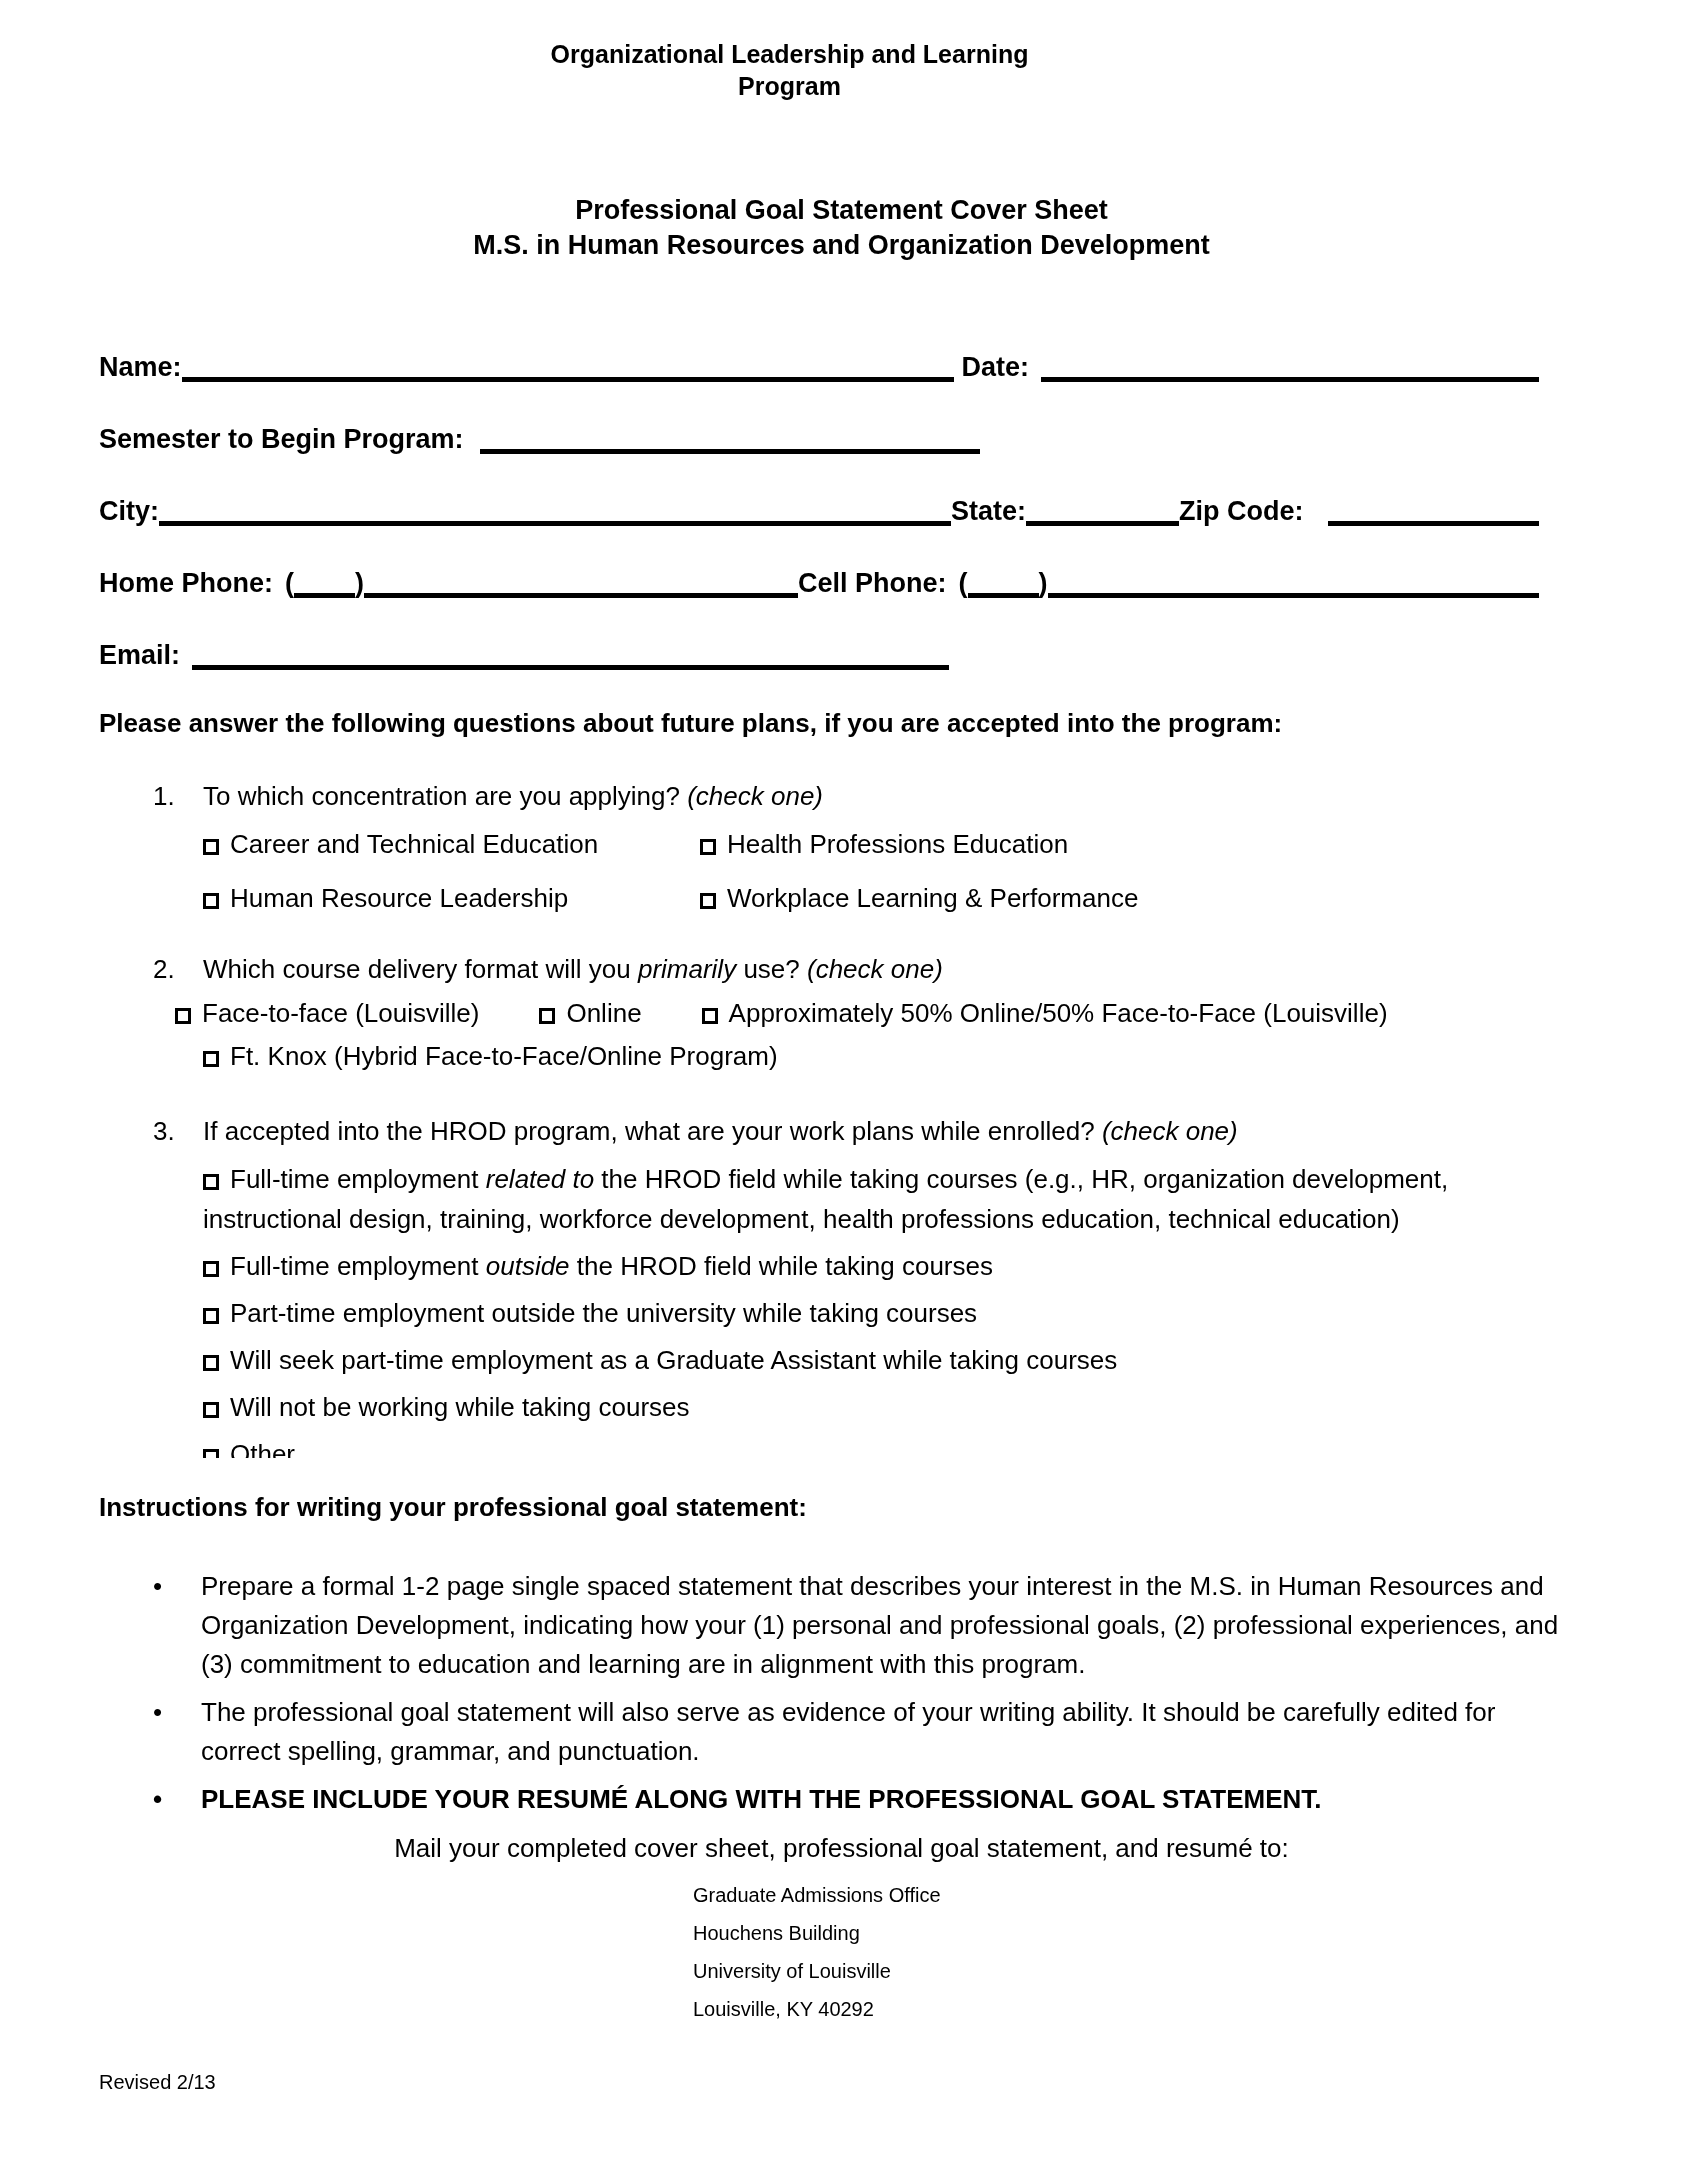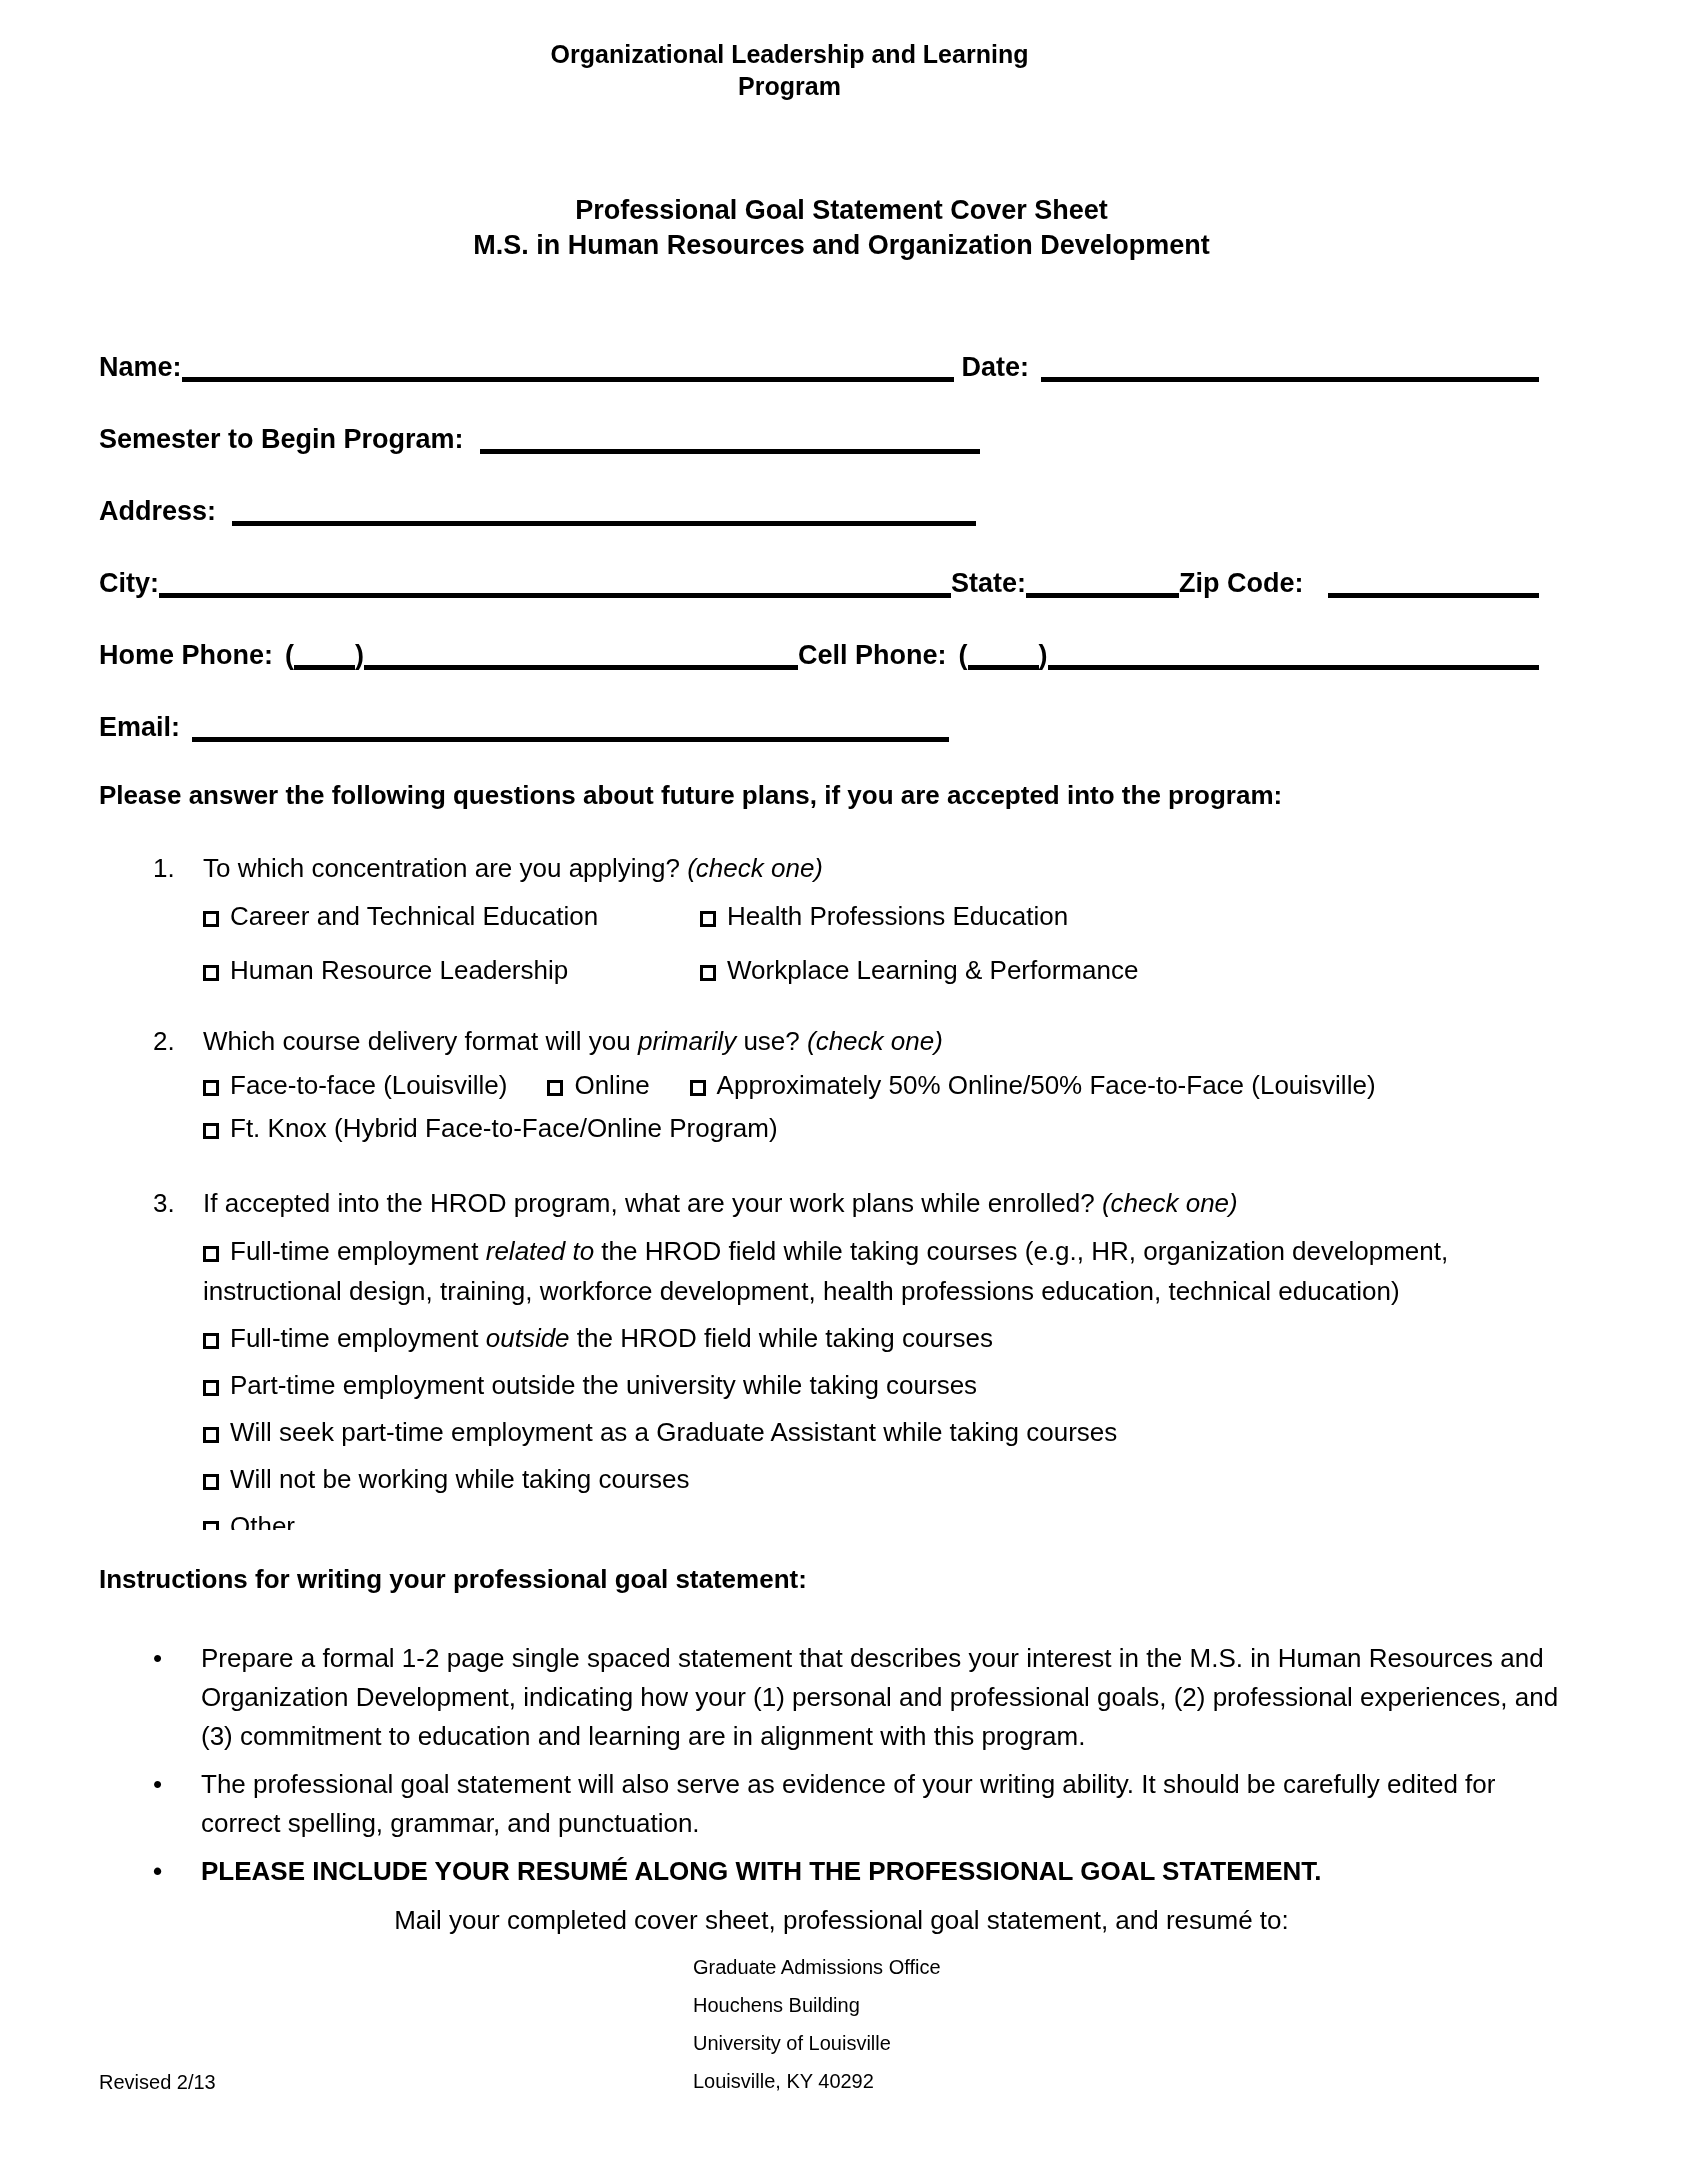--- a/index.html
+++ b/index.html
@@ -32,21 +32,21 @@
   .intro { margin: 38px 99px 0 99px; font-weight: bold; font-size: 26px; }
   .question { margin-left: 153px; margin-right: 119px; font-size: 26px; }
   .q1 { margin-top: 42px; } .q2 { margin-top: 40px; } .q3 { margin-top: 44px; }
   .q-head { display: flex; }
   .q-num { width: 50px; flex: 0 0 50px; }
   .it { font-style: italic; }
   .cb { display: inline-block; width: 16px; height: 16px; border: 3px solid #000;
         margin-right: 11px; vertical-align: -2px; flex: 0 0 auto; }
   .q1-options { margin-left: 50px; margin-top: 16px; display: grid;
                 grid-template-columns: 497px auto; row-gap: 22px; line-height: 32px; }
-  .q2-row1 { margin-left: 50px; margin-top: 12px; display: flex; gap: 40px; line-height: 32px; }
+  .q2-row1 { margin-left: 22px; margin-top: 12px; display: flex; gap: 60px; line-height: 32px; }
   .q2-row2 { margin-left: 50px; margin-top: 11px; line-height: 32px; }
   .q3-options { margin-left: 50px; margin-top: 12px; }
   .q3-option { line-height: 40px; margin-bottom: 7px; }
   .q3-option.clipped { height: 24px; overflow: hidden; margin-bottom: 0; }
 
   
   .instructions-heading { margin: 34px 99px 0 99px; font-weight: bold; font-size: 26px; }
   .bullets { margin: 44px 119px 0 153px; padding: 0; font-size: 26px; }
   .bullets li { list-style: none; position: relative; padding-left: 48px;
                 line-height: 39px; margin-bottom: 9px; }
@@ -84,25 +84,20 @@
       <span class="gap12"></span>
       <span class="fill grow"></span>
     </div>
 
     <div class="form-row">
       <span class="lbl">Semester to Begin Program:</span>
       <span class="gap16"></span>
       <span class="fill" style="width:500px"></span>
     </div>
 
-    <div class="form-row">
-      <span class="lbl">Address:</span>
-      <span class="gap16"></span>
-      <span class="fill" style="width:744px"></span>
-    </div>
 
     <div class="form-row">
       <span class="lbl">City:</span>
       <span class="fill" style="width:792px"></span>
       <span class="lbl">State:</span>
       <span class="fill" style="width:153px"></span>
       <span class="lbl">Zip Code:</span>
       <span class="gap24"></span>
       <span class="fill grow"></span>
     </div>

